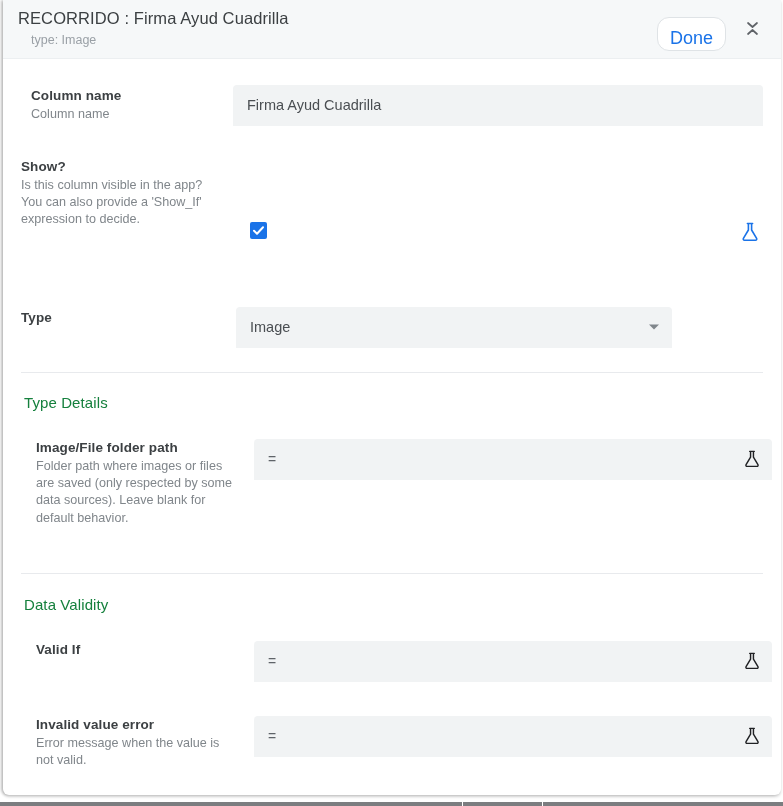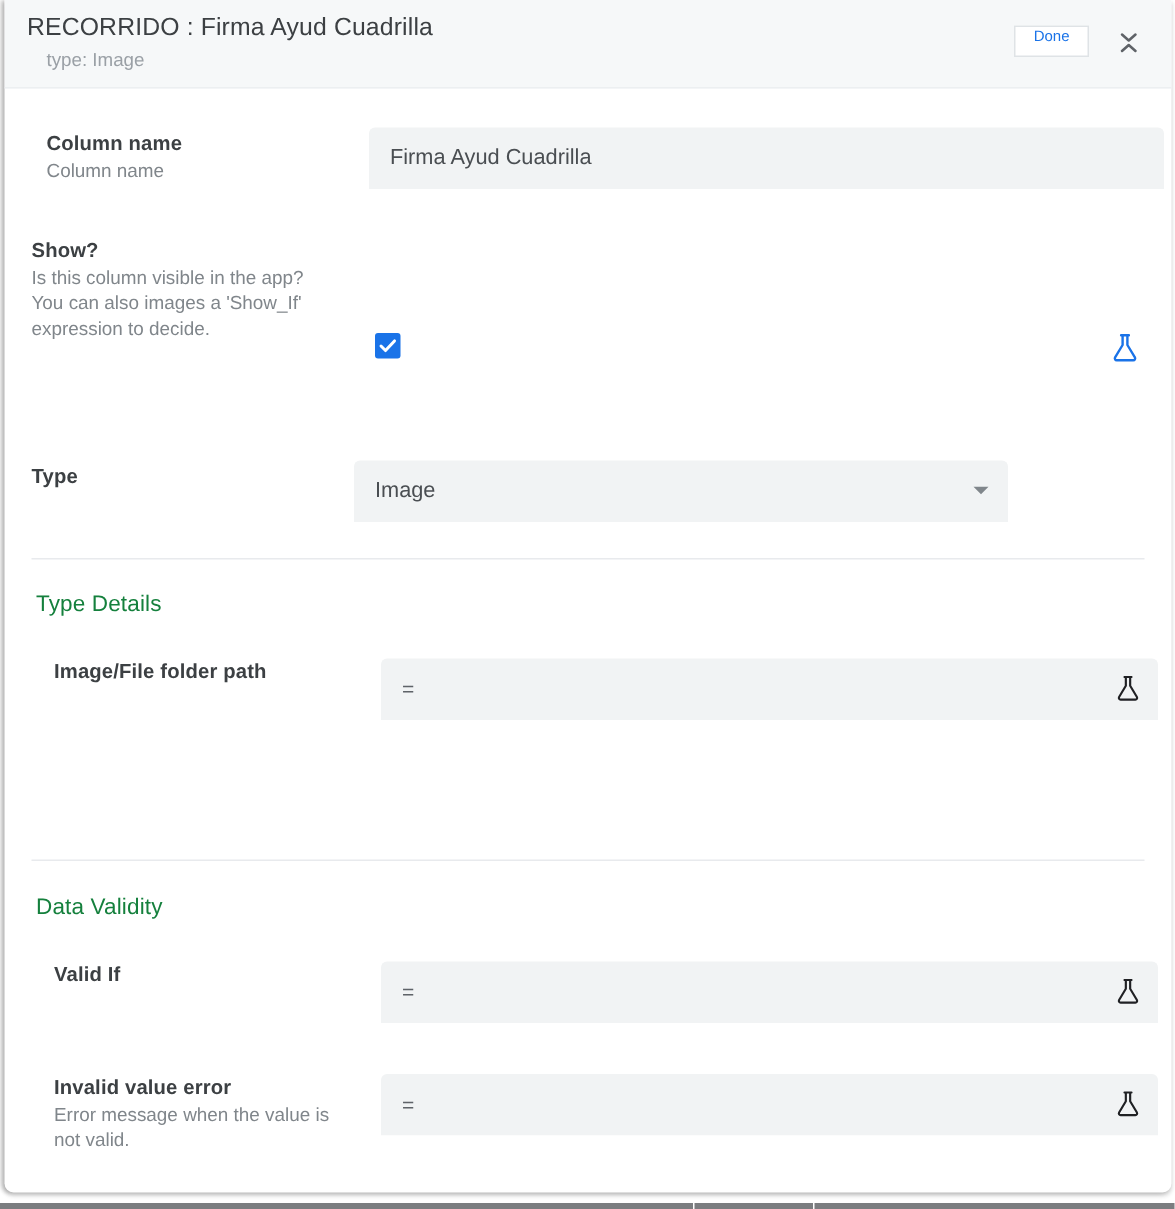--- a/index.html
+++ b/index.html
@@ -60,26 +60,26 @@
   .hdr-sub {
     position: absolute;
     left: 16px; top: 33px;
     font-size: 12.5px;
     color: #9aa0a6;
     margin-left: 12px;
   }
   .done-btn {
     position: absolute;
     right: 55px; top: 17px;
-    padding: 0 12px 5px;
-    font-size: 10px;
+    padding: 13px 12px 5px;
+    font-size: 18px;
     color: #1a73e8;
     background: #ffffff;
     border: 1px solid #dfe3e6;
-    border-radius: 0;
+    border-radius: 12px;
     cursor: pointer;
     line-height: 14px;
   }
   .collapse-btn {
     position: absolute;
     right: 16px; top: 14px;
     width: 26px; height: 28px;
     display: flex; align-items: center; justify-content: center;
     cursor: pointer;
   }
@@ -204,29 +204,29 @@
     </div>
   </div>
 
   <div class="body">
 
     <div class="row" style="top:28px">
       <div class="lbl-wrap" style="left:28px; top:0; width:205px">
         <div class="lbl">Column name</div>
         <div class="desc">Column name</div>
       </div>
-      <div class="field" style="left:243px; top:-2px; width:530px; height:40px">
+      <div class="field" style="left:230px; top:-2px; width:530px; height:40px">
         <span class="val">Firma Ayud Cuadrilla</span>
       </div>
     </div>
 
     <div class="row" style="top:99px">
       <div class="lbl-wrap" style="left:18px; top:0; width:205px">
         <div class="lbl">Show?</div>
-        <div class="desc">Is this column visible in the app? You can also images a 'Show_If' expression to decide.</div>
+        <div class="desc">Is this column visible in the app? You can also provide a 'Show_If' expression to decide.</div>
       </div>
       <div class="cb on" style="left:247px; top:64px">
         <svg width="17" height="17" viewBox="0 0 17 17" aria-hidden="true">
           <path d="M4 8.7 L7 11.7 L13 5.3" fill="none" stroke="#ffffff" stroke-width="2" stroke-linecap="round" stroke-linejoin="round"></path>
         </svg>
       </div>
       <div class="flask-out" style="left:735px; top:62px">
         <svg width="20" height="22" viewBox="0 0 20 22" aria-hidden="true">
           <path d="M7.4 2.5 L12.6 2.5 M8.4 2.5 L8.4 9 L3.4 17.3 C2.9 18.2 3.5 19.2 4.5 19.2 L15.5 19.2 C16.5 19.2 17.1 18.2 16.6 17.3 L11.6 9 L11.6 2.5" fill="none" stroke="#1a73e8" stroke-width="1.6" stroke-linecap="round" stroke-linejoin="round"></path>
         </svg>
@@ -242,20 +242,21 @@
         <span class="caret"></span>
       </div>
     </div>
 
     <div class="divider" style="top:313px"></div>
     <div class="sect-title" style="top:335px">Type Details</div>
 
     <div class="row" style="top:380px">
       <div class="lbl-wrap" style="left:33px; top:0; width:200px">
         <div class="lbl">Image/File folder path</div>
+        <div class="desc">Folder path where images or files are saved (only respected by some data sources). Leave blank for default behavior.</div>
       </div>
       <div class="field" style="left:251px; top:0; width:518px; height:40px">
         <span class="eq">=</span>
         <span class="flask-in">
           <svg width="18" height="20" viewBox="0 0 20 22" aria-hidden="true">
             <path d="M7.4 2.5 L12.6 2.5 M8.4 2.5 L8.4 9 L3.4 17.3 C2.9 18.2 3.5 19.2 4.5 19.2 L15.5 19.2 C16.5 19.2 17.1 18.2 16.6 17.3 L11.6 9 L11.6 2.5" fill="none" stroke="#202124" stroke-width="1.6" stroke-linecap="round" stroke-linejoin="round"></path>
           </svg>
         </span>
       </div>
     </div>

